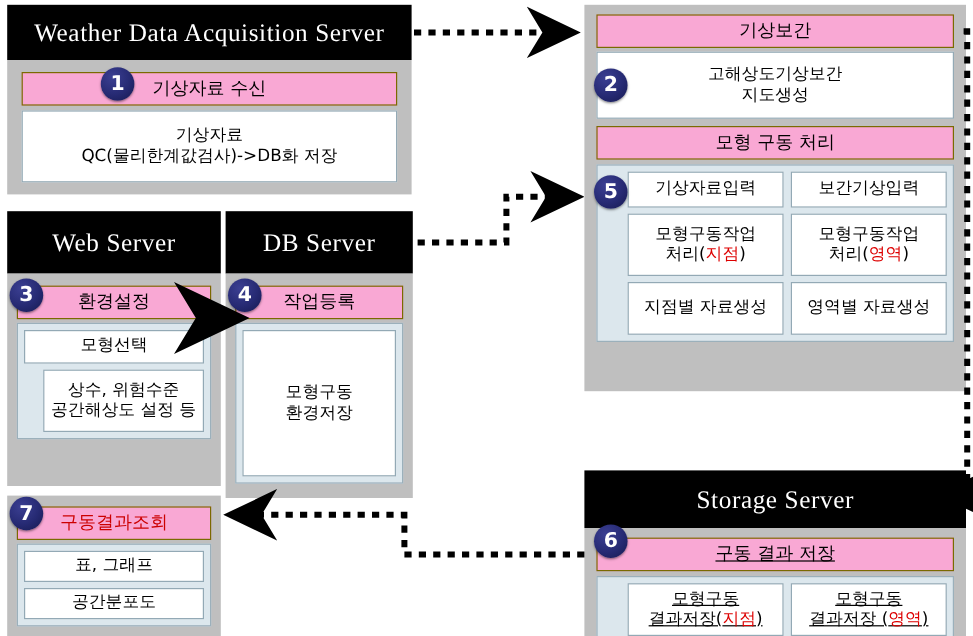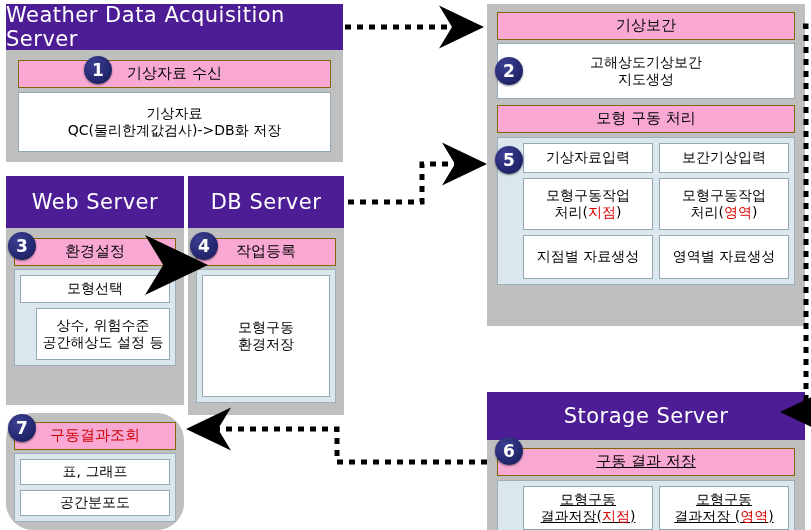--- a/index.html
+++ b/index.html
@@ -18,29 +18,30 @@
     position: absolute;
     left: 0; top: 0;
     width: 811px;
     height: 530px;
   }
   .panel {
     position: absolute;
     box-sizing: border-box;
   }
   .panel-header {
-    background: #4c1d95;
+    background: #000000;
     color: #ffffff;
     font-size: 21px;
     letter-spacing: 0.5px;
     display: flex;
     align-items: center;
     justify-content: center;
     box-sizing: border-box;
     width: 100%;
+    font-family: Liberation Serif, serif;
   }
   .panel-body {
     background: #bfbfbf;
     box-sizing: border-box;
     width: 100%;
     padding: 8px;
   }
   .inner-wrap {
     background: #dce7ed;
     border: 1px solid #9bb0bb;
@@ -184,21 +185,21 @@
         <div class="white-box" style="height:100%; display:flex; flex-direction:column; justify-content:center;">
           <div>모형구동</div>
           <div>환경저장</div>
         </div>
       </div>
     </div>
   </div>
   <div class="badge" style="left:190px; top:232px;">4</div>
 
   <div class="panel" style="left:6px; top:413px; width:178px;">
-    <div class="panel-body" style="height:117px; padding:9px 8px 6px 8px;border-radius:27px;">
+    <div class="panel-body" style="height:117px; padding:9px 8px 6px 8px;">
       <div class="yellow-bar red-text">구동결과조회</div>
       <div class="inner-wrap" style="margin-top:3px;">
         <div class="white-box" style="height:26px; display:flex; align-items:center; justify-content:center;">표, 그래프</div>
         <div class="white-box" style="margin-top:5px; height:26px; display:flex; align-items:center; justify-content:center;">공간분포도</div>
       </div>
     </div>
   </div>
   <div class="badge" style="left:8px; top:414px;">7</div>
 
   <div class="panel" style="left:487px; top:392px; width:318px;">

